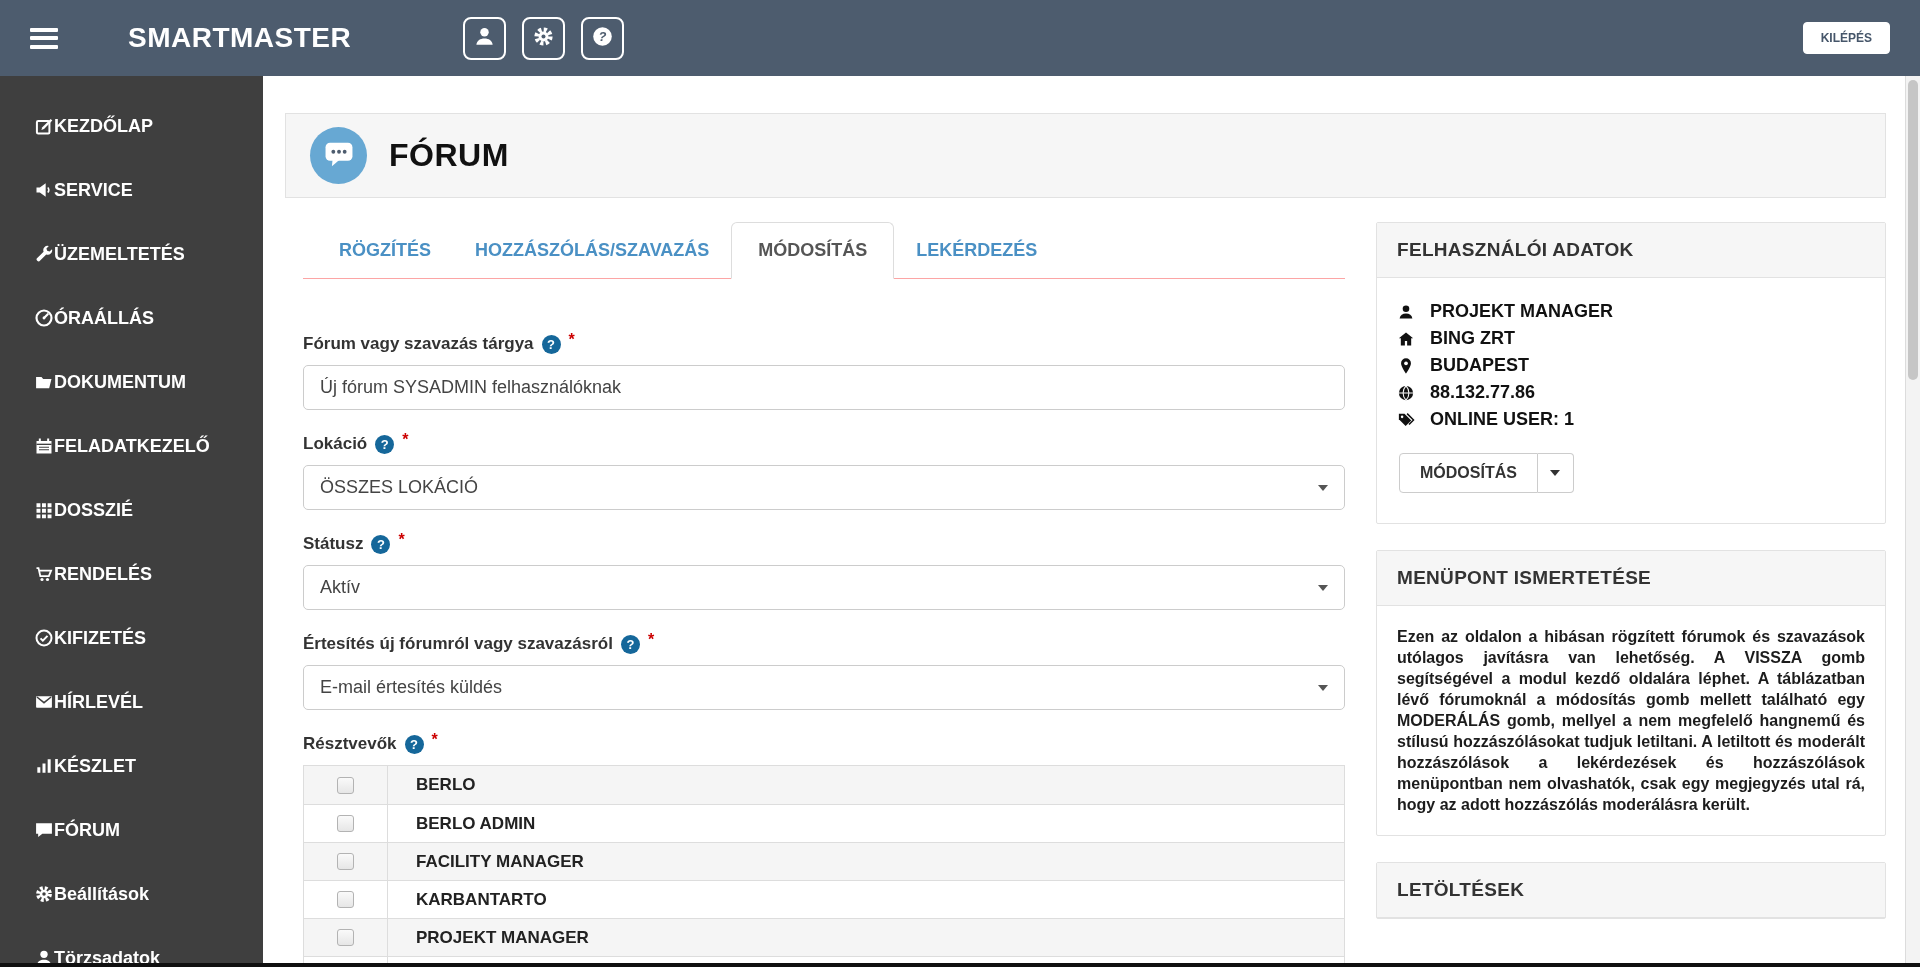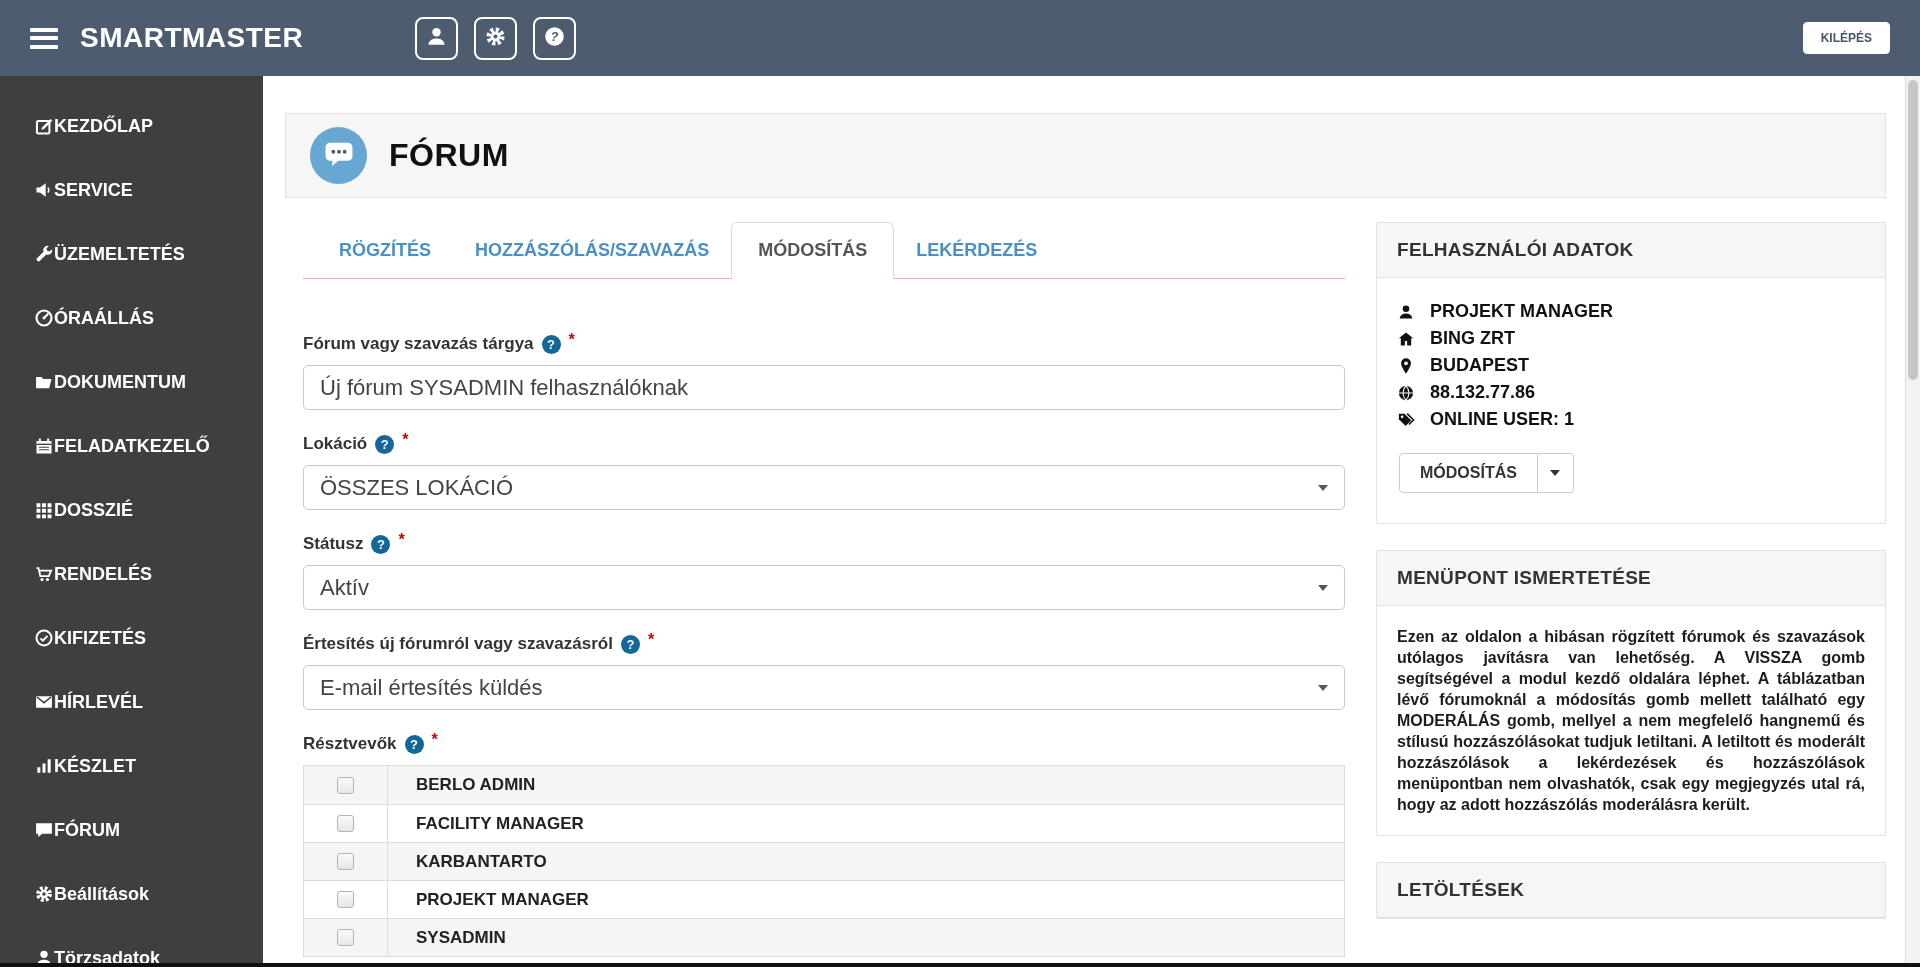--- a/index.html
+++ b/index.html
@@ -4,21 +4,21 @@
 <style>
   * { box-sizing: border-box; margin: 0; padding: 0; }
   html,body { width:1920px; height:967px; overflow:hidden; background:#fff;
               font-family:"Liberation Sans", sans-serif; color:#333; }
 
   
   .topbar { position:fixed; top:0; left:0; width:100%; height:76px; background:#4d5c6e;
             display:flex; align-items:center; padding:0 30px; z-index:20; }
   .hamburger { width:28px; cursor:pointer; margin-right:22px; }
   .hamburger span { display:block; height:4px; background:#fff; border-radius:1px; margin:4.5px 0; }
-  .app-title { color:#fff; font-size:28px; font-weight:bold; letter-spacing:0.5px; }
+  .app-title { color:#fff; font-size:28px; font-weight:bold; letter-spacing:0.5px;margin-left:48px; }
   .topbar-icons { display:flex; gap:16px; margin-left:112px; }
   .icon-btn { width:43px; height:43px; border:2px solid #fff; border-radius:8px; color:#fff;
               display:flex; align-items:center; justify-content:center; cursor:pointer; }
   .icon-btn svg { width:23px; height:23px; }
   .topbar .hole { fill:#4d5c6e; }
   .logout-btn { margin-left:auto; background:#fff; color:#46566a; font-weight:bold; font-size:12px;
                 padding:8px 17px; border-radius:4px; border:1px solid #fff; cursor:pointer;
                 font-family:"Liberation Sans", sans-serif; }
 
   
@@ -54,21 +54,21 @@
 
   
   .f-group { margin-top:24px; }
   .f-group:first-child { margin-top:55px; }
   .f-label { display:flex; align-items:center; gap:8px; font-size:17px; font-weight:bold;
              color:#333; margin-bottom:11px; }
   .help-badge { width:19px; height:19px; border-radius:50%; background:#15679a; color:#fff;
                 font-size:13px; font-weight:bold; text-align:center; line-height:19px; flex:none; cursor:pointer; }
   .req-star { color:#c00; font-size:16px; font-weight:bold; position:relative; top:-4px; }
   .control { height:45px; width:100%; border:1px solid #ccc; border-radius:5px; background:#fff;
-             display:flex; align-items:center; padding:0 16px; font-size:22px; color:#444;
+             display:flex; align-items:center; padding:0 16px; font-size:18px; color:#444;
              position:relative; }
   input.control { font-family:"Liberation Sans", sans-serif; display:block; line-height:43px; }
   .select-ctl { cursor:pointer; }
   .select-caret { position:absolute; right:16px; top:19px; width:0; height:0;
                   border-left:5px solid transparent; border-right:5px solid transparent;
                   border-top:6px solid #555; }
 
   
   .p-table { margin-top:11px; border:1px solid #ddd; }
   .p-row { display:flex; height:38px; align-items:stretch; background:#fff; }
@@ -345,20 +345,26 @@
           <div class="f-label">
             <span>Résztvevők</span>
             <span class="help-badge">?</span>
             <span class="req-star">*</span>
           </div>
           <div class="p-table" id="participants">
               <div class="p-row">
                 <div class="p-check-cell">
                   <span class="checkbox"></span>
                 </div>
+                <div class="p-name">BERLO</div>
+              </div>
+              <div class="p-row">
+                <div class="p-check-cell">
+                  <span class="checkbox"></span>
+                </div>
                 <div class="p-name">BERLO ADMIN</div>
               </div>
               <div class="p-row">
                 <div class="p-check-cell">
                   <span class="checkbox"></span>
                 </div>
                 <div class="p-name">FACILITY MANAGER</div>
               </div>
               <div class="p-row">
                 <div class="p-check-cell">

